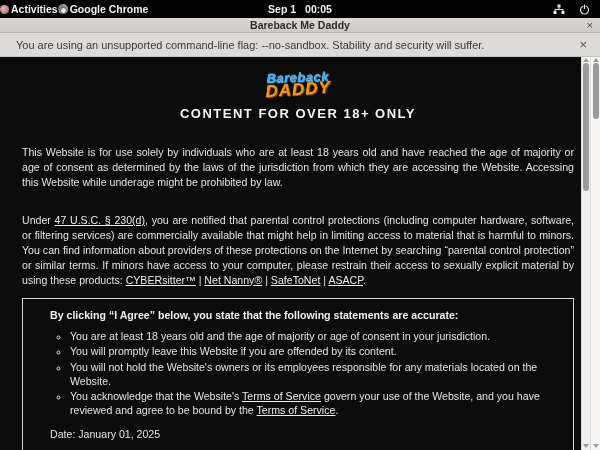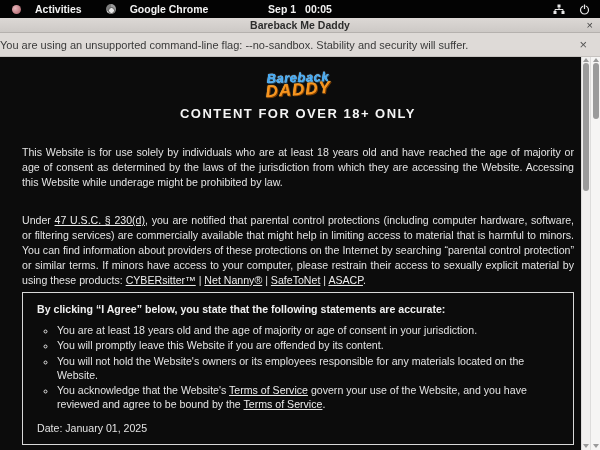--- a/index.html
+++ b/index.html
@@ -3,21 +3,21 @@
 <meta charset="utf-8">
 <style>
   * { margin:0; padding:0; box-sizing:border-box; }
   html,body { width:600px; height:450px; overflow:hidden; background:#000; }
   body { font-family:"Liberation Sans", sans-serif; }
   .screen { position:relative; width:600px; height:450px; overflow:hidden; background:#0c0c0c; }
 
   
   .topbar { position:relative; height:18px; background:#030303; color:#f2f2f2;
             display:flex; align-items:center; font-size:10.5px; font-weight:bold; }
-  .tb-item { display:flex; align-items:center; gap:14px; padding:0 12px; height:100%; cursor:default; }
+  .tb-item { display:flex; align-items:center; gap:2px; padding:0 0; height:100%; cursor:default; }
   .activities-dot { width:9px; height:9px; border-radius:50%;
             background:radial-gradient(circle at 35% 35%, #e8b6bb, #a85b63); }
   .chrome-ball { width:10px; height:10px; border-radius:50%;
             background:conic-gradient(#9a9a9a 0 33%, #c9c9c9 0 66%, #7e7e7e 0 100%);
             position:relative; }
   .chrome-ball::after { content:""; position:absolute; left:2.5px; top:2.5px; width:5px; height:5px;
             border-radius:50%; background:#e8e8e8; border:1px solid #555; }
   .tb-clock { position:absolute; left:50%; transform:translateX(-50%); display:flex; gap:9px; }
   .tb-right { margin-left:auto; display:flex; align-items:center; gap:14px; padding-right:10px; }
   .tb-icon svg { display:block; }
@@ -25,41 +25,41 @@
   
   .titlebar { position:relative; height:15px; background:linear-gradient(#dcd8d5,#cdc9c6);
               border-bottom:1px solid #b5b1ae; display:flex; align-items:center; justify-content:center; }
   .titlebar .title { font-size:10.5px; font-weight:bold; color:#2d2d2d; }
   .titlebar .win-close { position:absolute; right:7px; top:0; font-size:11px; color:#444;
               line-height:15px; cursor:pointer; }
 
   
   .infobar { height:24px; background:#dedad7; display:flex; align-items:center;
              font-size:11px; color:#3a3a3a; border-bottom:1px solid #c7c3c0; }
-  .infobar .msg { }
+  .infobar .msg { padding-left:16px; }
   .infobar .bar-close { margin-left:auto; padding-right:13px; font-size:13px; color:#555; cursor:pointer; }
 
   
   .page { position:relative; height:393px; background:#0c0c0c; color:#e3e3e3; }
   .content { padding:0 26px 0 22px; }
 
   .logo { text-align:center; margin-top:14px; transform:rotate(-2deg); line-height:1; cursor:default; }
   .logo .l1 { display:block; font-size:13px; font-weight:800; font-style:italic; letter-spacing:.5px;
               color:#3fa9f5; text-shadow:0 0 1px #fff, 1px 1px 0 #124a73; }
   .logo .l2 { display:block; font-size:17px; font-weight:800; font-style:italic; letter-spacing:1px;
               color:#f7941d; margin-top:-3px; transform:rotate(-2deg);
               text-shadow:1px 1px 0 #7a3c00, 0 0 1px #ffd27f; }
 
   .heading { text-align:center; margin-top:8px; font-size:13px; letter-spacing:1.5px;
              color:#f5f5f5; font-weight:700; }
 
   .para { margin-top:24px; font-size:10.6px; line-height:1.4; text-align:justify; color:#e3e3e3; }
   a.lnk { color:#ececec; text-decoration:underline; cursor:pointer; }
 
-  .agree-box { margin-top:4px; border:1px solid #d9d9d9; padding:9px 14px;
+  .agree-box { margin-top:10px; border:1px solid #d9d9d9; padding:9px 27px;
                font-size:10.6px; line-height:1.35; }
   .agree-box .intro { font-weight:bold; color:#f0f0f0; }
   .agree-box ul { margin:7px 0 0 0; padding-left:20px; list-style:circle; }
   .agree-box li { margin-top:1px; }
   .agree-box .note { font-weight:bold; margin-top:8px; color:#f0f0f0; }
   .agree-box .date { margin-top:9px; }
 
   
   .scrollbars { position:absolute; top:57px; right:0; bottom:0; width:19px; display:flex; }
   .sb-track { position:relative; height:100%; background:#f1f0ef; border-left:1px solid #dddcdb; }

